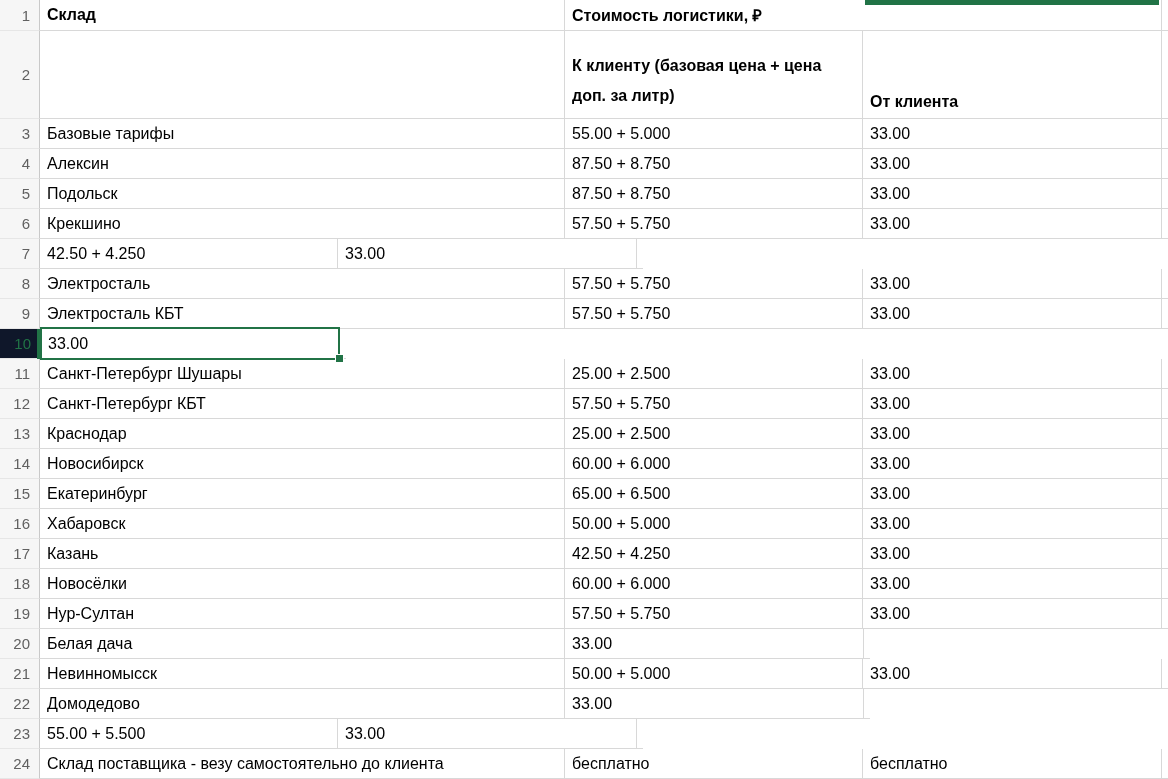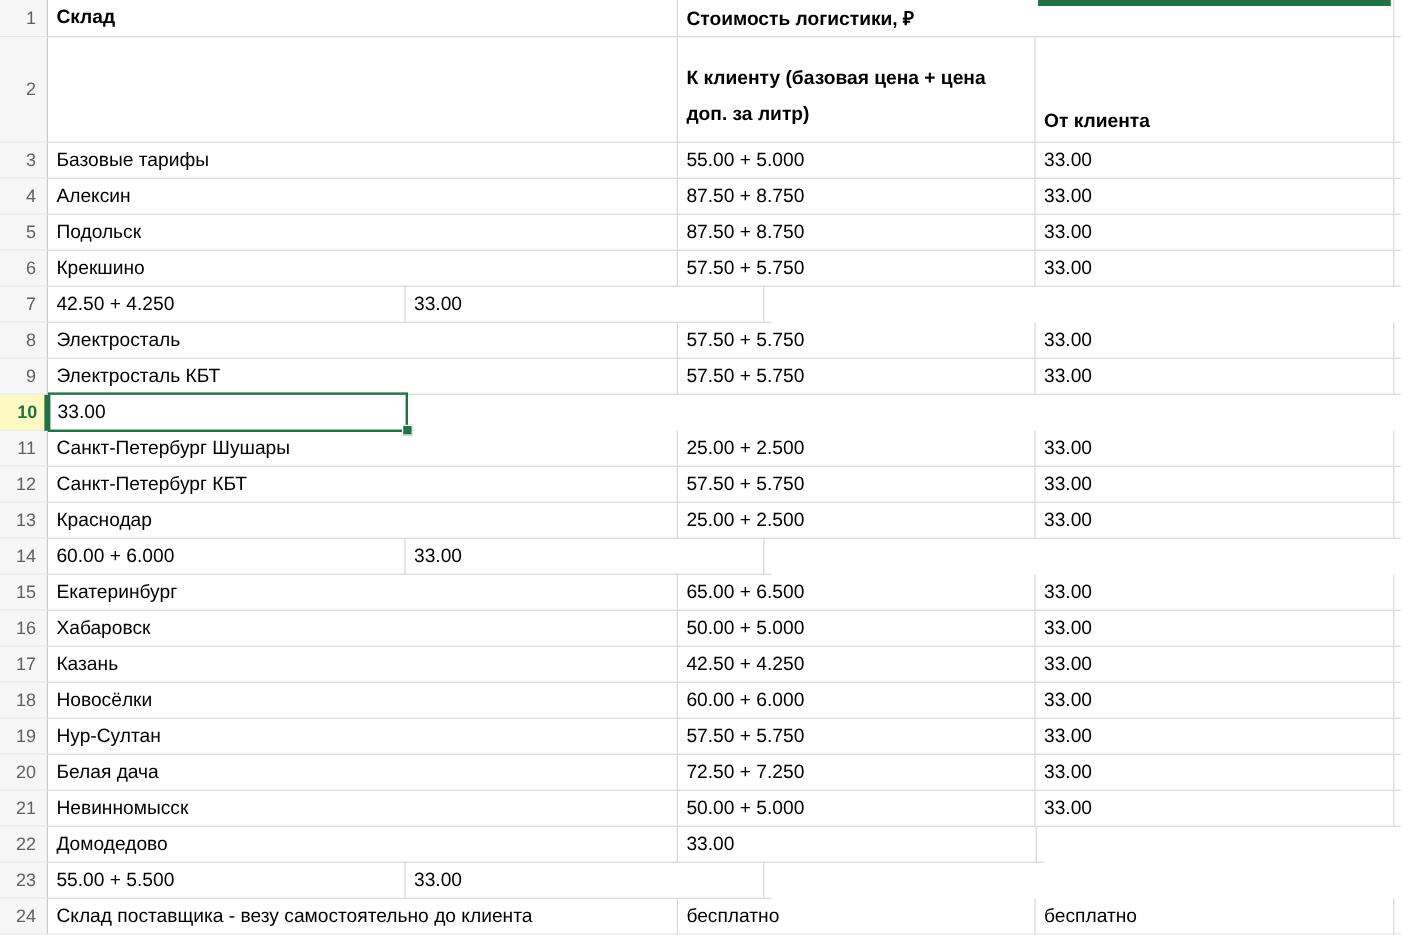--- a/index.html
+++ b/index.html
@@ -23,23 +23,23 @@
     border-right:1px solid #c9c9c9;
     border-bottom:1px solid #e6e6e6;
     color:#616161;
     font-size:15px;
     display:flex;align-items:center;justify-content:flex-end;
     padding-right:9px;
     position:relative;
     cursor:pointer;
   }
   .gut.sel{
-    background:#fef9c3;
+    background:#0f172a;
     color:#217346;
-    font-weight:bold;
+    font-weight:normal;
     padding-left:31px;
   }
   .gut.sel::after{
     content:"";
     position:absolute;right:-1px;top:0;bottom:-1px;width:4px;
     background:#217346;
     z-index:3;
   }
 
   
@@ -196,20 +196,21 @@
   <div class="r">
     <div class="gut">13</div>
     <div class="cell cA">Краснодар</div>
     <div class="cell cB">25.00 + 2.500</div>
     <div class="cell cC">33.00</div>
     <div class="cD"></div>
   </div>
 
   <div class="r">
     <div class="gut">14</div>
+    <div class="cell cA">Новосибирск</div>
     <div class="cell cB">60.00 + 6.000</div>
     <div class="cell cC">33.00</div>
     <div class="cD"></div>
   </div>
 
   <div class="r">
     <div class="gut">15</div>
     <div class="cell cA">Екатеринбург</div>
     <div class="cell cB">65.00 + 6.500</div>
     <div class="cell cC">33.00</div>
@@ -244,21 +245,20 @@
     <div class="gut">19</div>
     <div class="cell cA">Нур-Султан</div>
     <div class="cell cB">57.50 + 5.750</div>
     <div class="cell cC">33.00</div>
     <div class="cD"></div>
   </div>
 
   <div class="r">
     <div class="gut">20</div>
     <div class="cell cA">Белая дача</div>
-    <div class="cell cB">72.50 + 7.250</div>
     <div class="cell cC">33.00</div>
     <div class="cD"></div>
   </div>
 
   <div class="r">
     <div class="gut">21</div>
     <div class="cell cA">Невинномысск</div>
     <div class="cell cB">50.00 + 5.000</div>
     <div class="cell cC">33.00</div>
     <div class="cD"></div>

